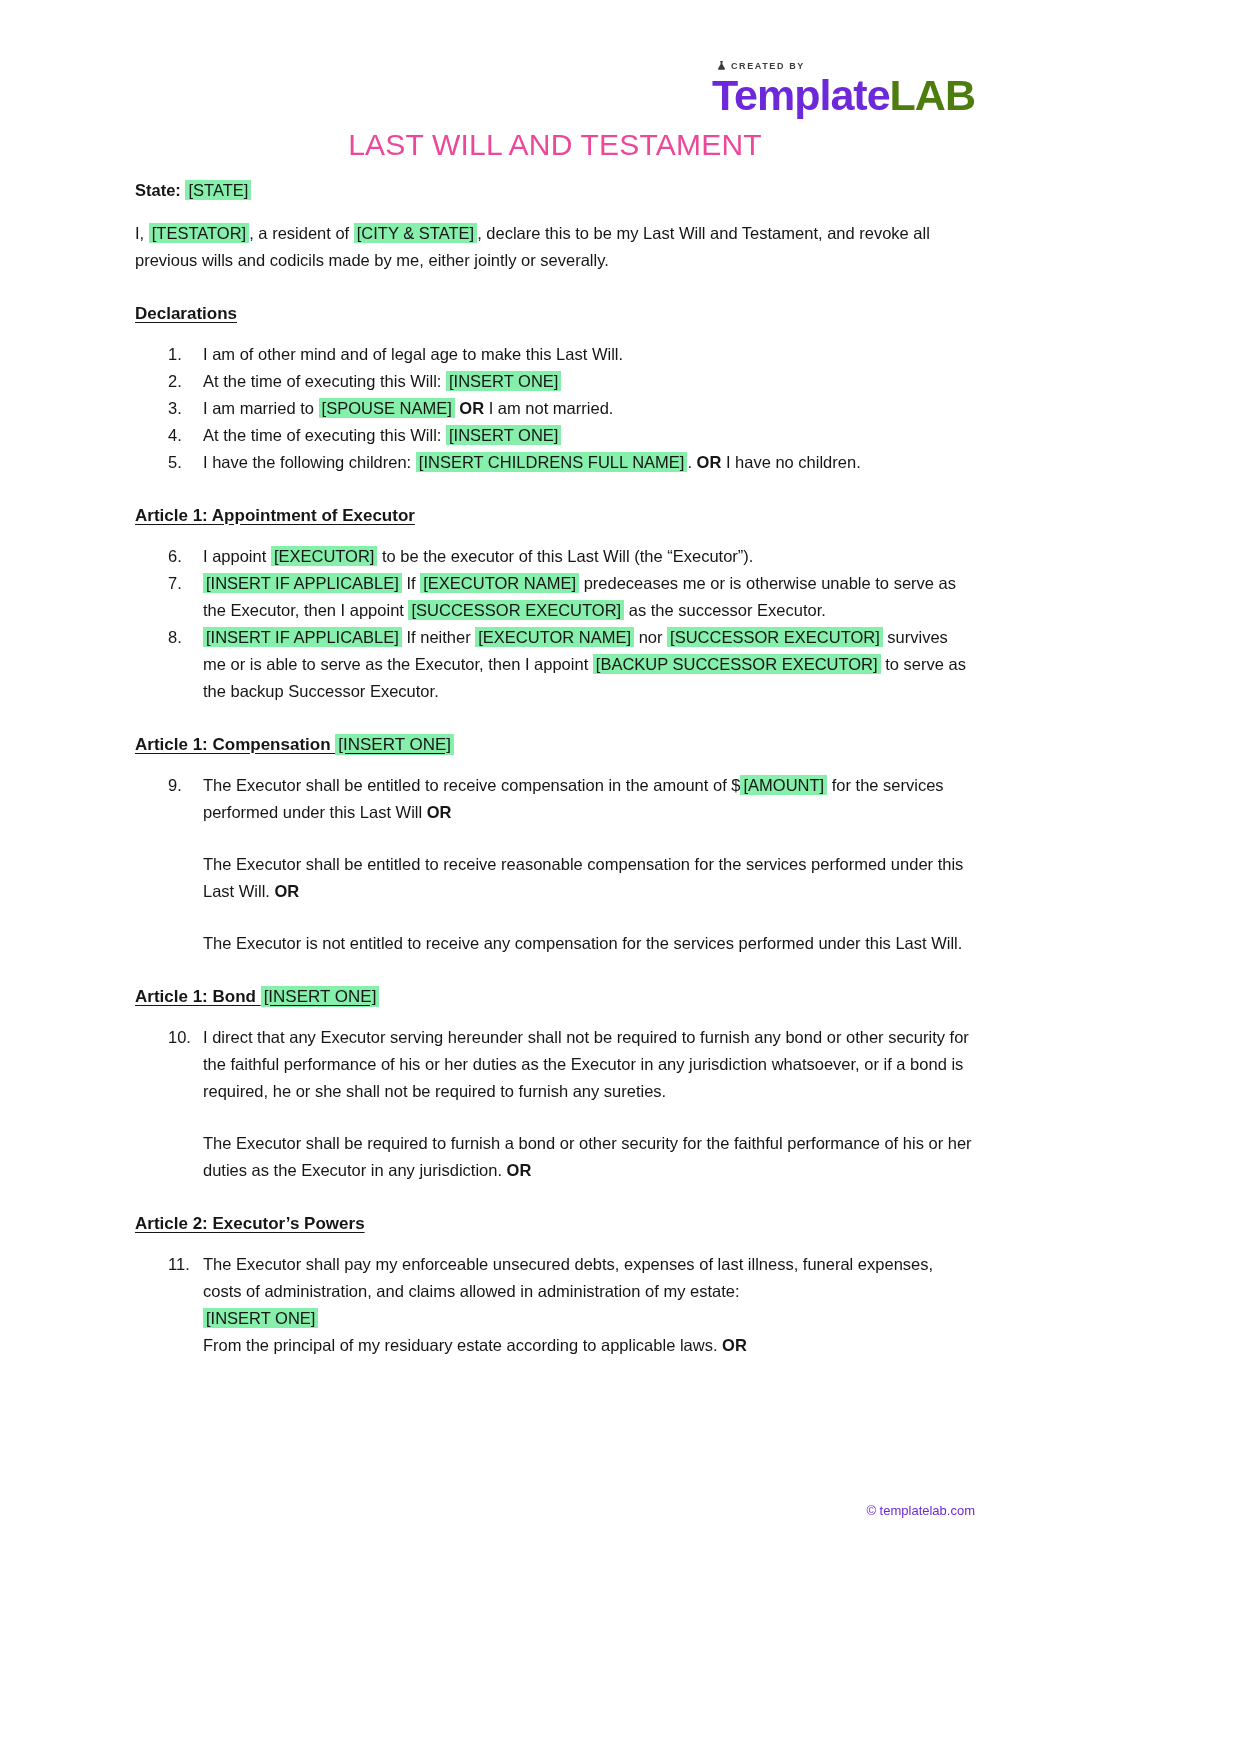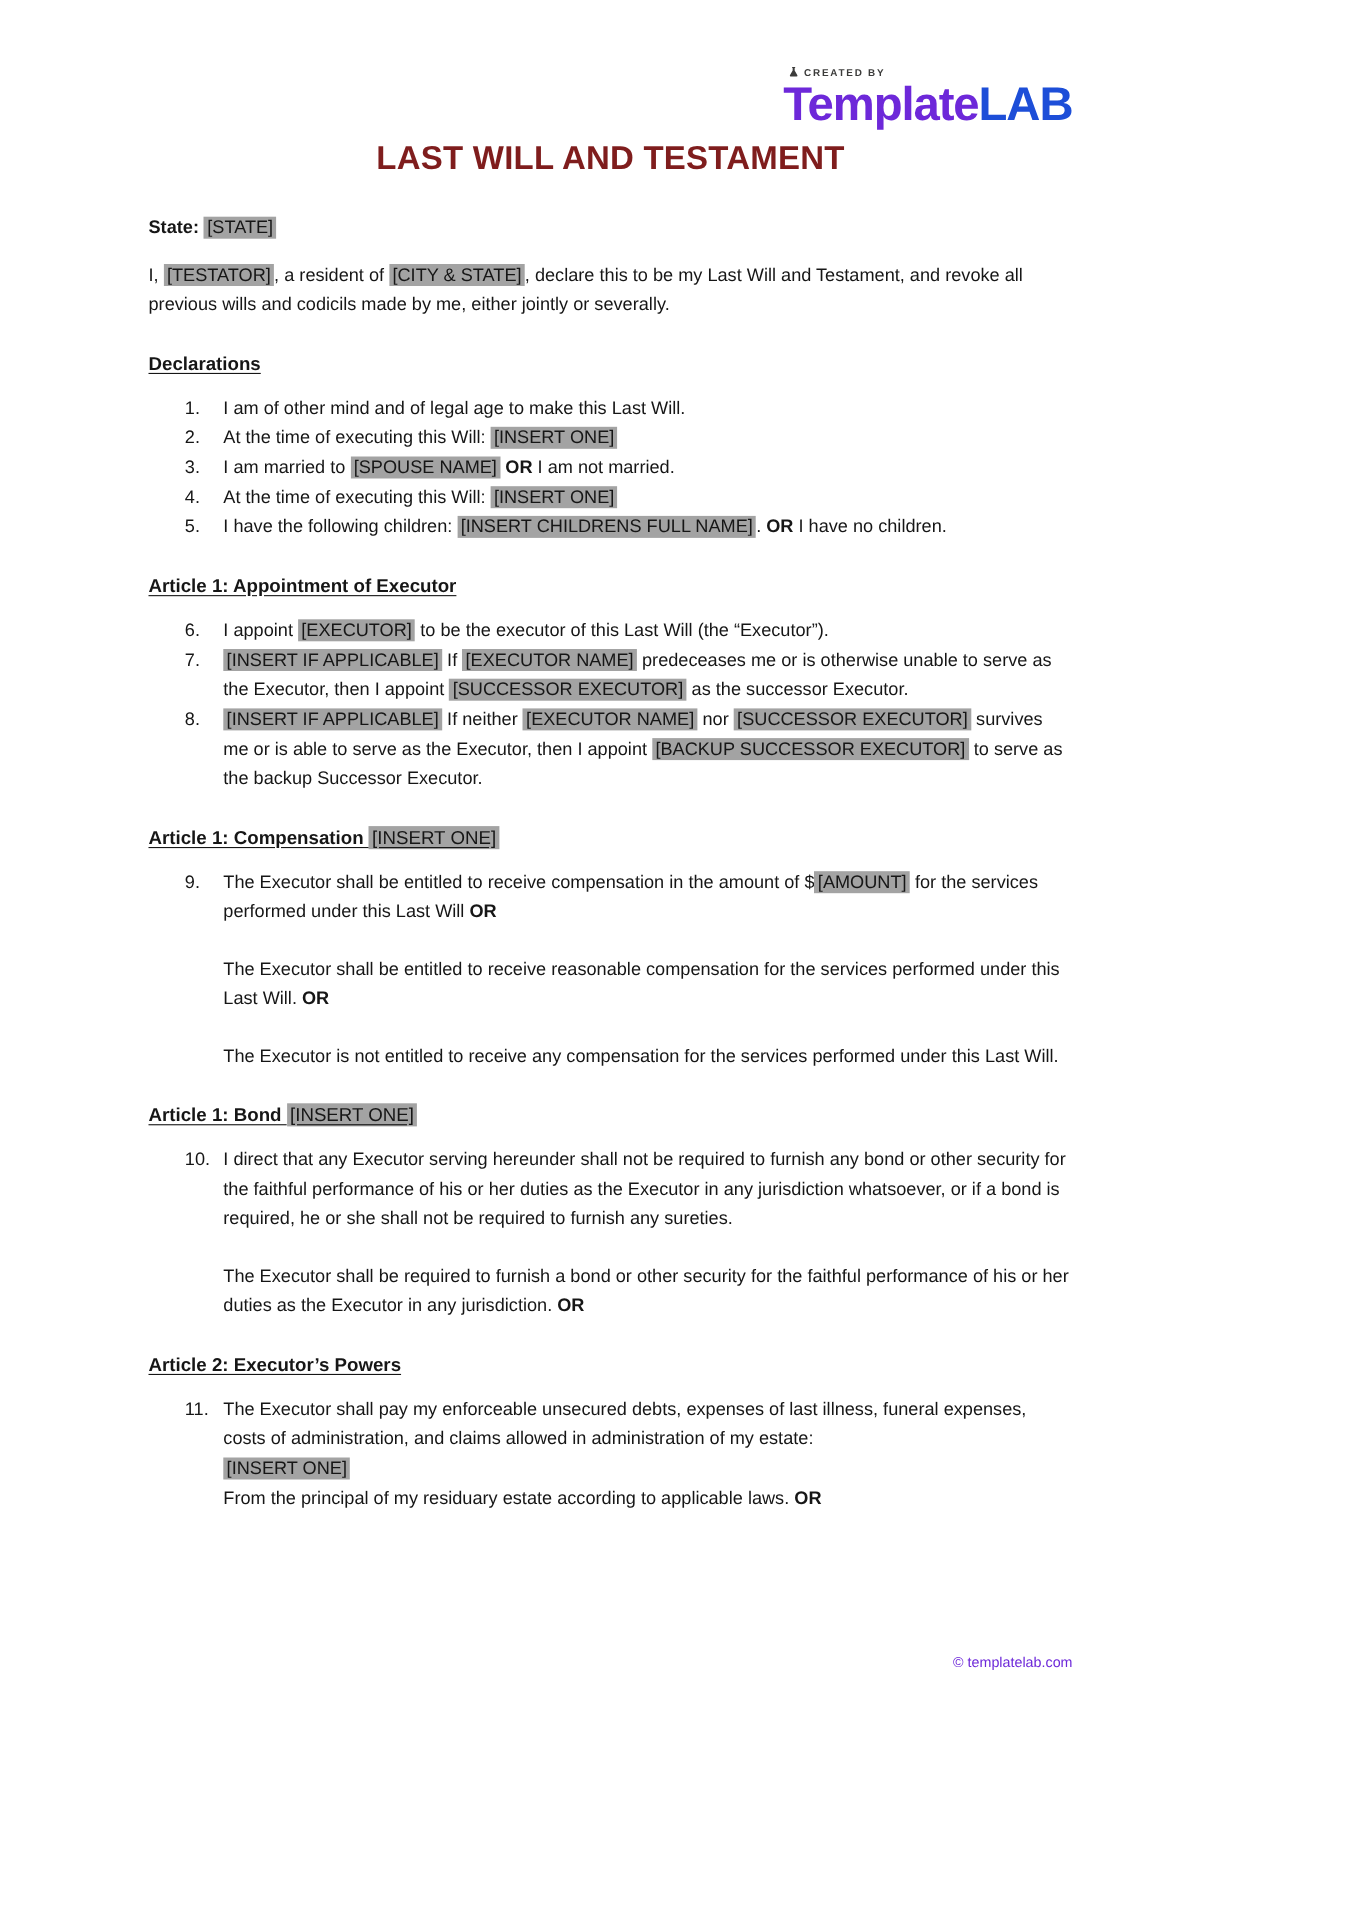--- a/index.html
+++ b/index.html
@@ -16,26 +16,26 @@
 
   
   .brand { position: absolute; left: 712px; top: 60px; text-align: left; }
   .created-by {
     display: flex; align-items: flex-end; gap: 4px;
     font-size: 9px; font-weight: 700; letter-spacing: 1.6px;
     color: #3c3c3b; margin: 0 0 1px 4px;
   }
   .wordmark { font-size: 43px; font-weight: 700; letter-spacing: -1px; line-height: 1.1; }
   .wm-1 { color: #6d28d9; margin-top: 27px; }
-  .wm-2 { color: #1d4ed8; text-align: center; }
+  .wm-2 { color: #4d7c0f; text-align: center; }
 
   
   .doc-title {
-    margin: 70px 0 32px; text-align: center;
-    font-size: 30px; font-weight: 700; color: #7f1d1d;
+    margin: 70px 0 15px; text-align: center;
+    font-size: 30px; font-weight: 400; color: #ec4899;
     letter-spacing: 0.2px;
   }
 
   
   #doc-content { font-size: 16.5px; line-height: 27px; }
   .para { margin: 0 0 14px; }
   .para.state { margin: 0 0 16px; }
   .para.intro { margin: 0 0 10px; }
 
   .heading {
@@ -45,21 +45,21 @@
     text-underline-offset: 3px;
   }
   .heading .hl { font-weight: 400; }
 
   .list { margin: 0; }
   .item { display: flex; margin-left: 33px; }
   .num { flex: 0 0 35px; }
   .ibody { flex: 1; }
   .ipara + .ipara { margin-top: 25px; }
 
-  .hl { background: #a3a3a3; padding: 1px 3px; }
+  .hl { background: #86efac; padding: 1px 3px; }
   .b { font-weight: 700; }
 
   .footer {
     position: absolute; top: 1503px; right: 265px;
     font-size: 13px; color: #6d28d9;
   }
 </style>
 </head>
 <body>
 

